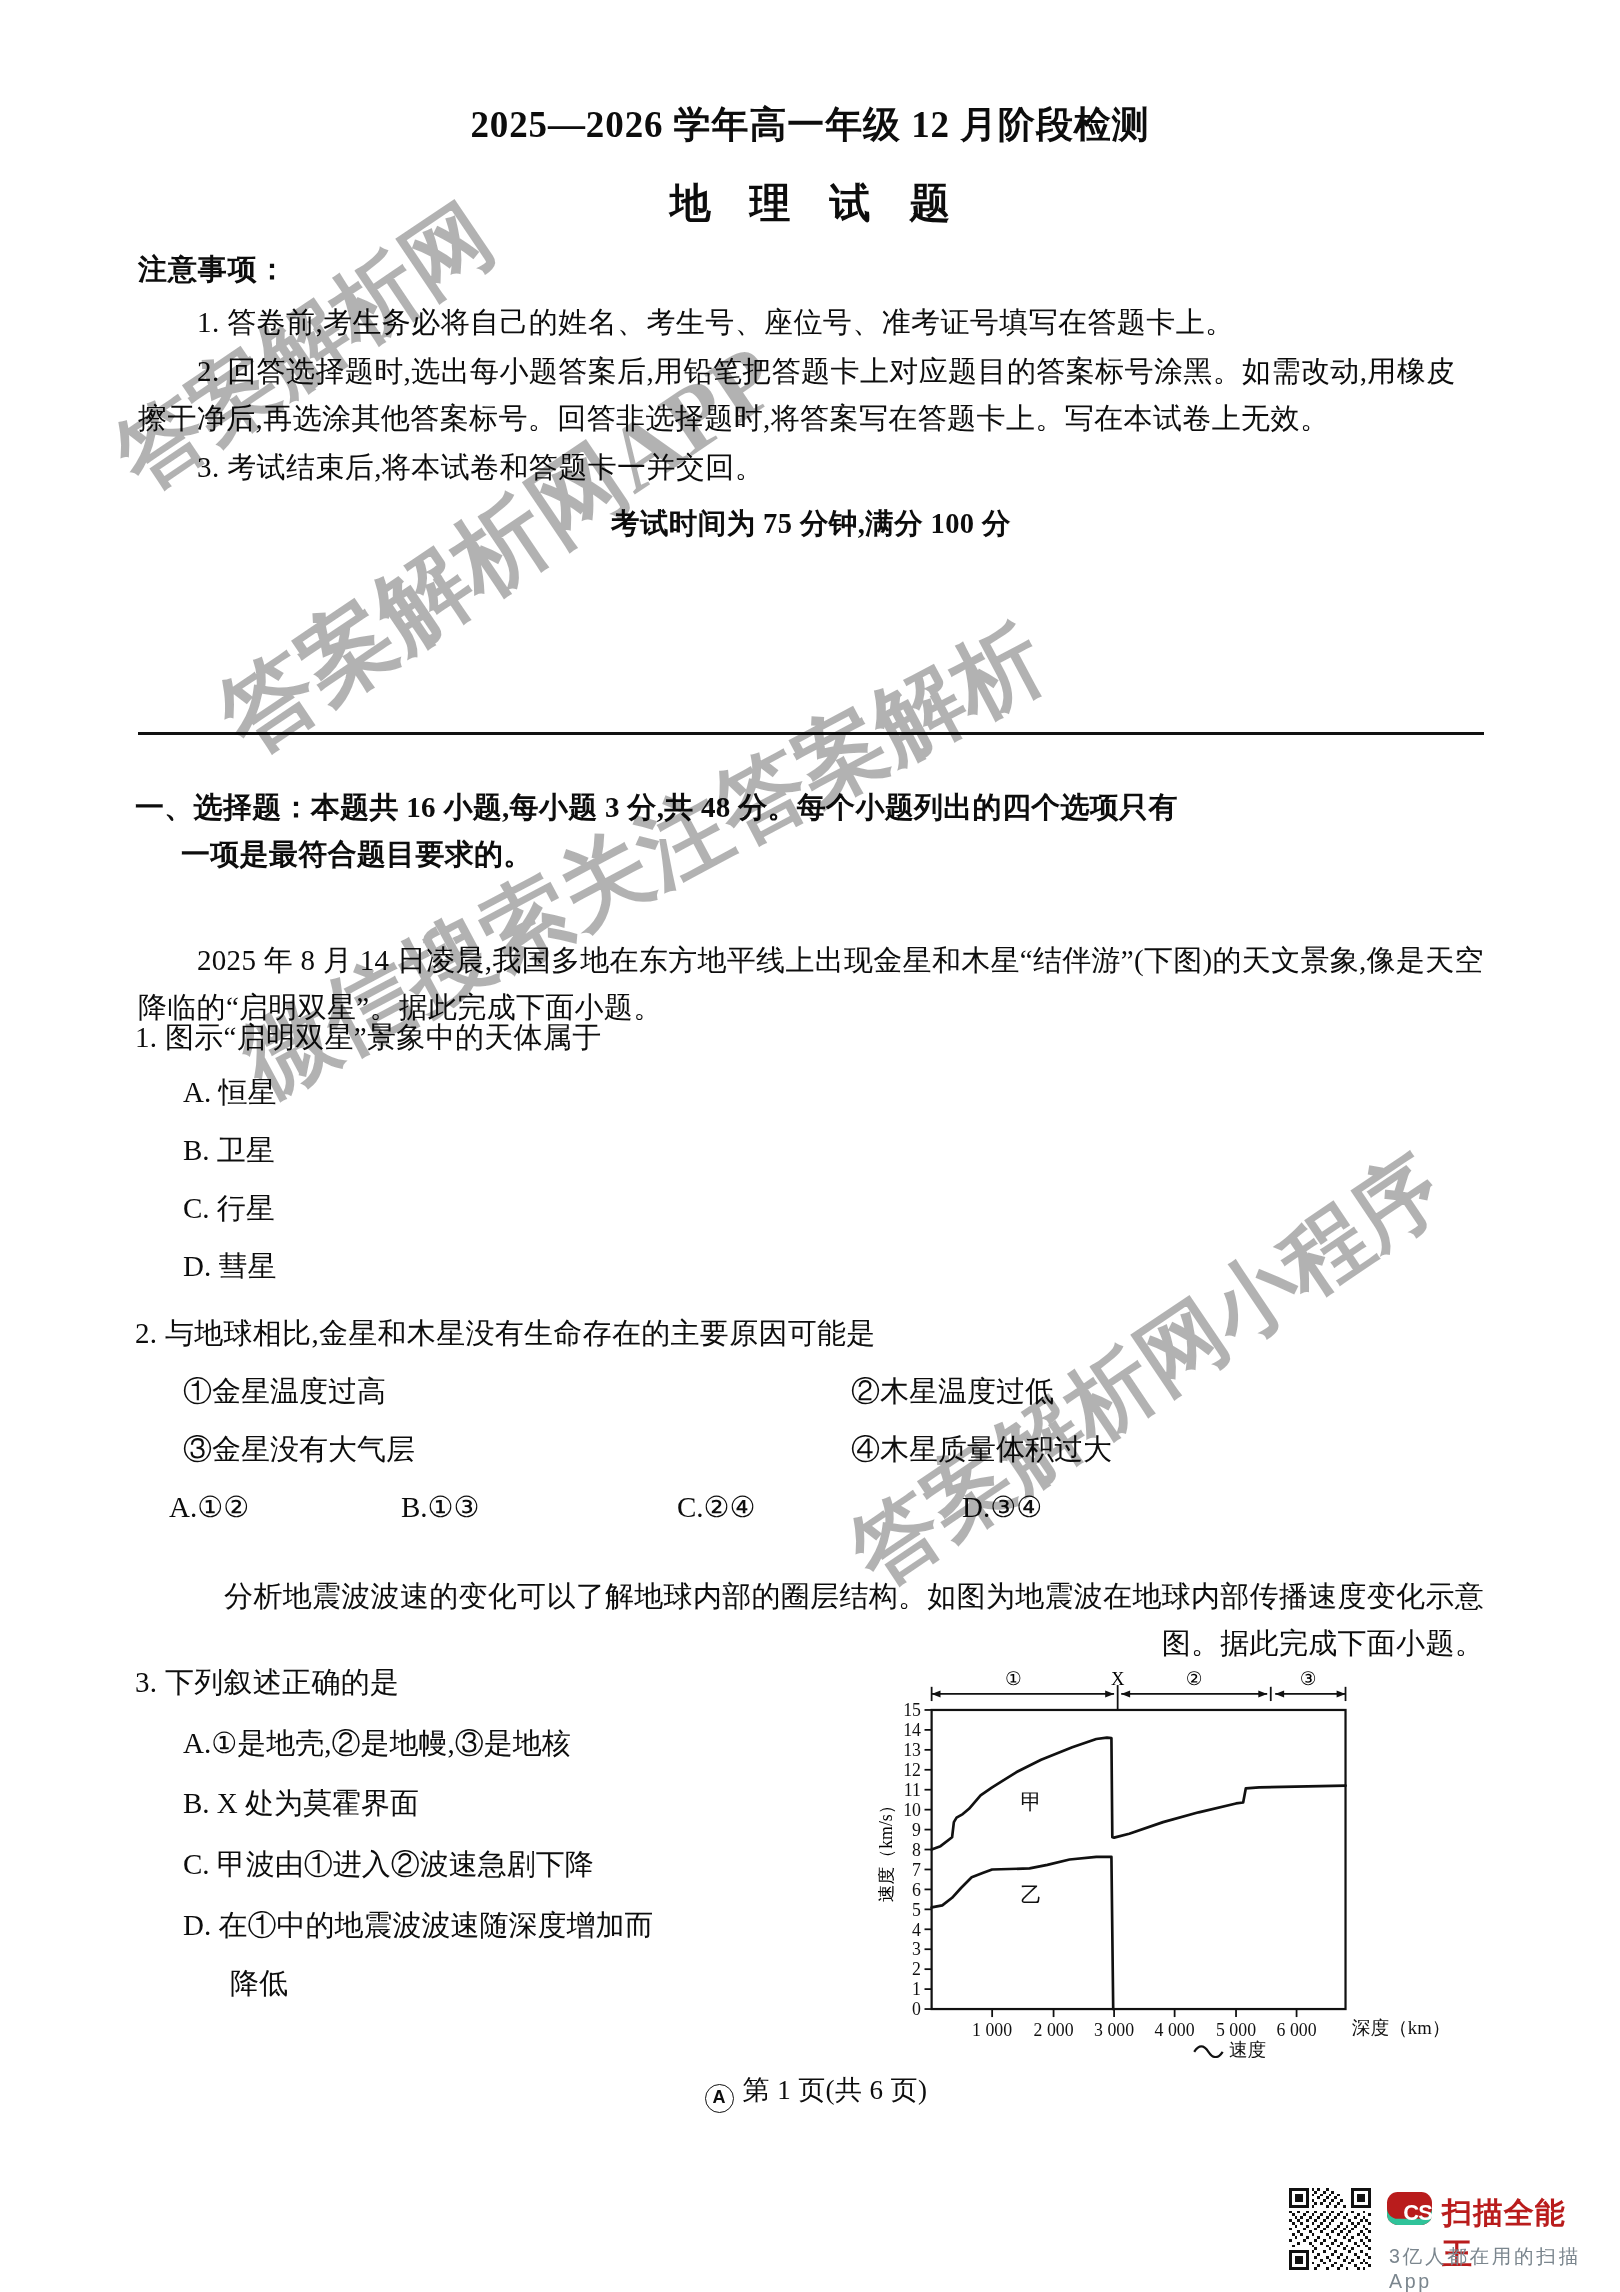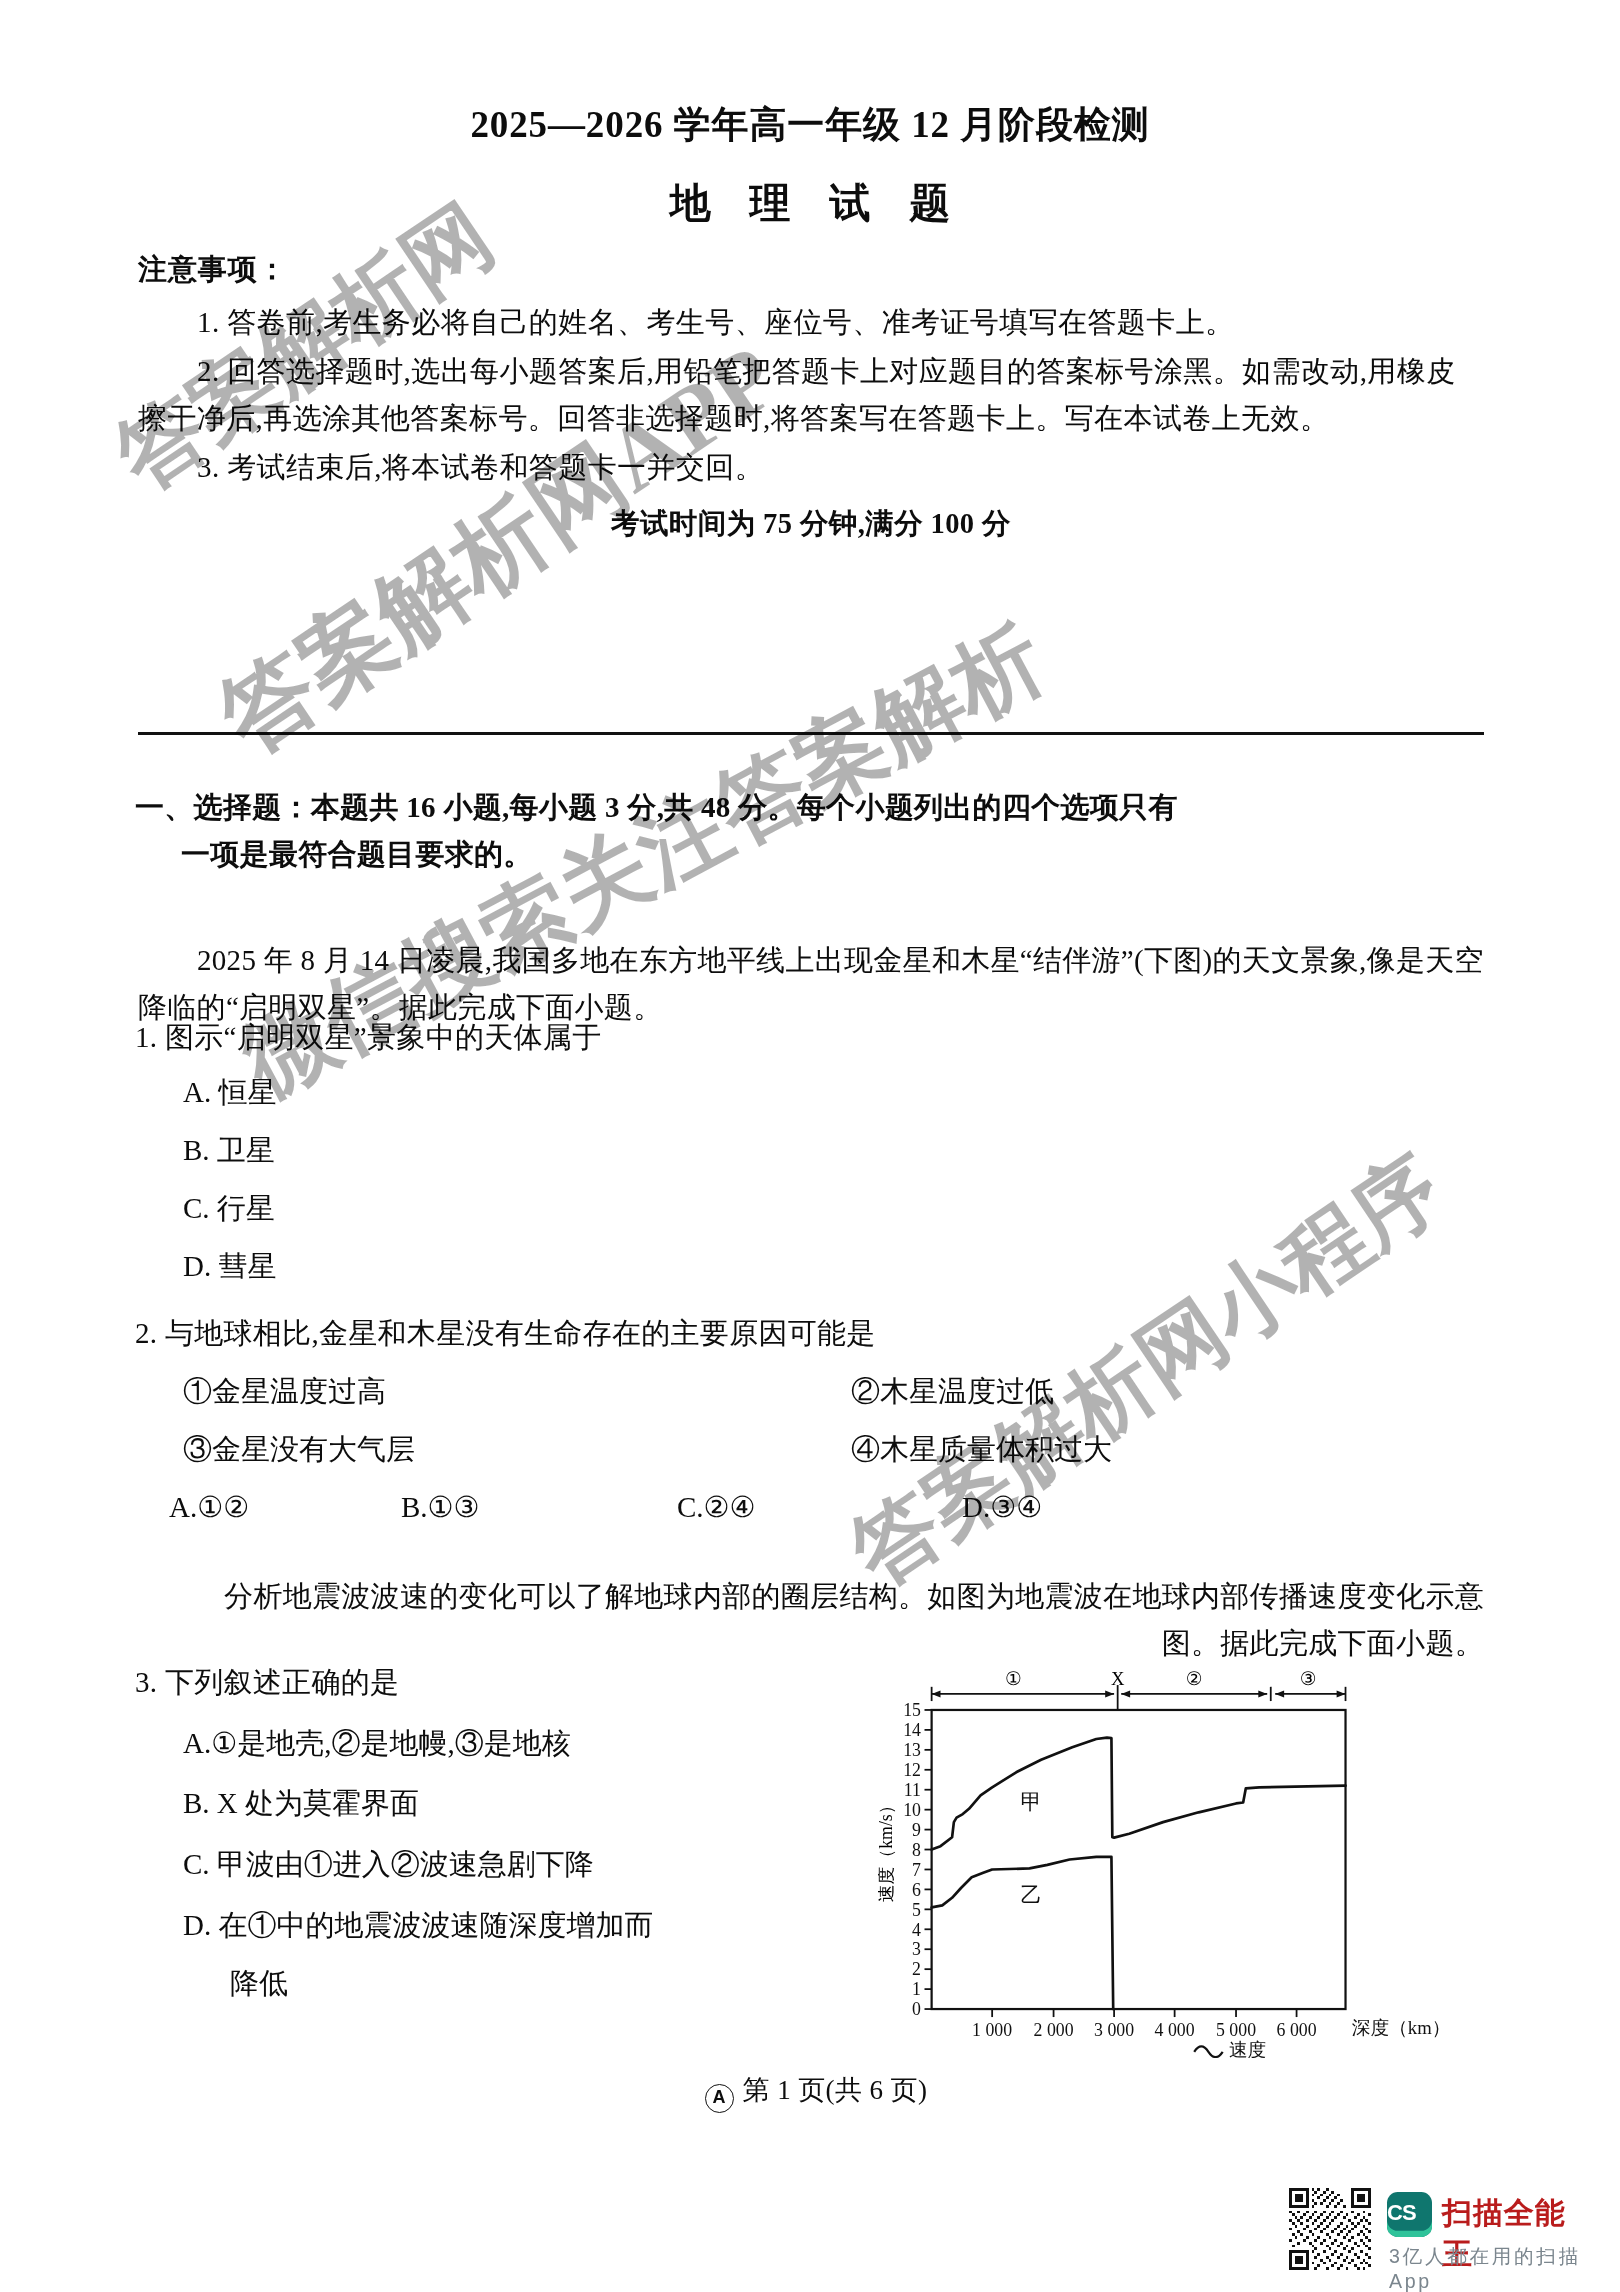--- a/index.html
+++ b/index.html
@@ -220,29 +220,29 @@
     height: 89px;
   }
   .cs-qr {
     position: absolute;
     left: 0; top: 0;
     width: 82px; height: 82px;
   }
   .cs-logo {
     position: absolute;
     left: 98px; top: 3.6px;
-    width: 45px; height: 45px;
+    width: 45px; height: 33px;
     border-radius: 10.7px;
-    background: #0f766e;
+    background: #b91c1c;
     color: #fff;
     font-family: "Liberation Sans", sans-serif;
     font-weight: 700;
     font-size: 22px;
     line-height: 41px;
-    text-align: left;
+    text-align: right;
     letter-spacing: -0.9px;
     box-shadow: inset 0 -6.2px 0 0 #2fc39a;
   }
   .cs-title {
     position: absolute;
     left: 153px; top: 5.3px;
     font-size: 30px;
     font-weight: 700;
     color: #b91c1c;
     font-family: "Liberation Sans", sans-serif;

